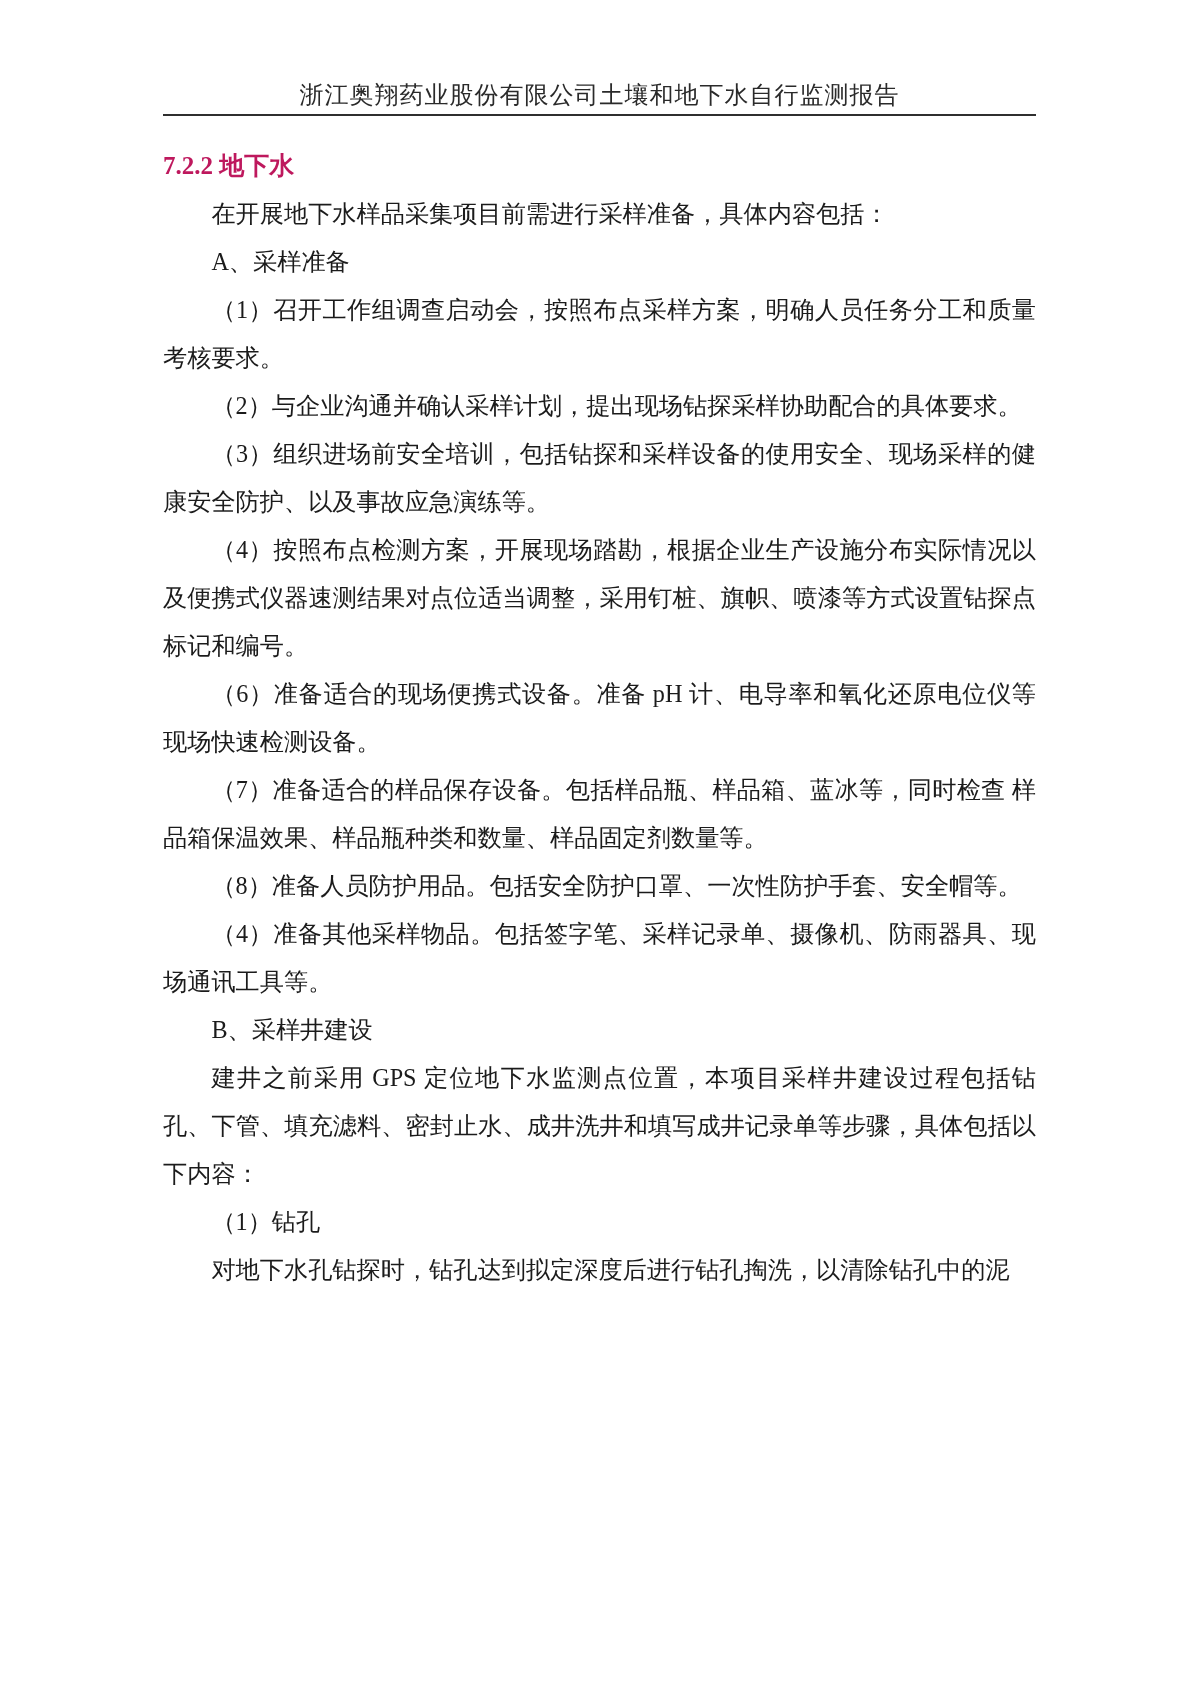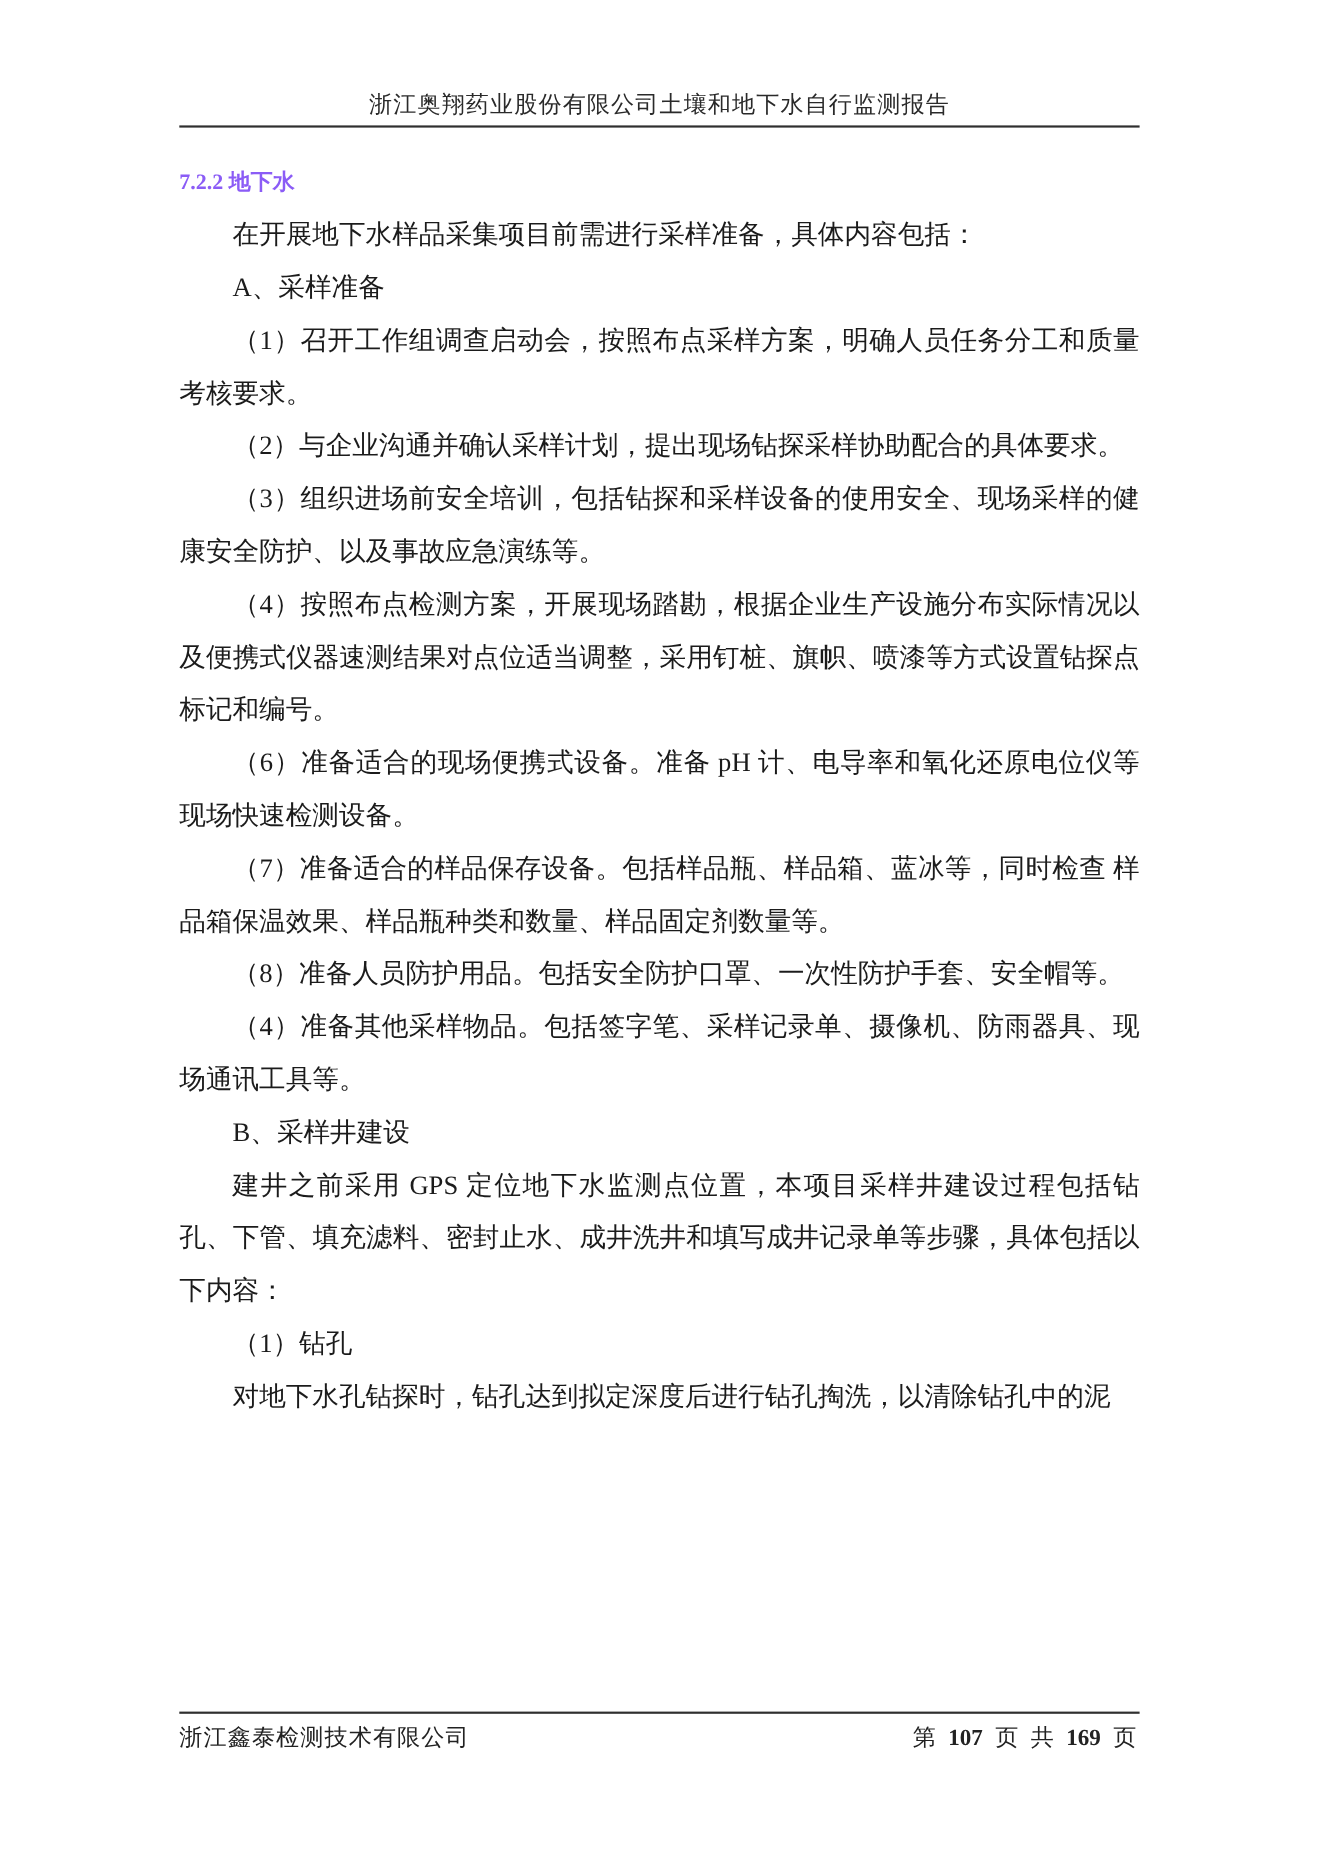--- a/index.html
+++ b/index.html
@@ -20,21 +20,21 @@
   
   .page-header {
     position: absolute;
     top: 0;
     left: 163px;
     width: 873px;
   }
   .header-title {
     padding-top: 80px;
     text-align: center;
-    font-size: 21px;
+    font-size: 24px;
     line-height: 30px;
     letter-spacing: 1px;
     color: #2a2a2a;
   }
   .header-rule {
     margin-top: 4px;
     height: 0;
     border-bottom: 2px solid #2f2f2f;
   }
   
@@ -46,25 +46,25 @@
     font-size: 24.2px;
     line-height: 48px;
     text-align: justify;
   }
   .doc-body p {
     margin: 0;
     text-indent: 2em;
   }
   .doc-body h2 {
     margin: 0;
-    font-size: 20px;
+    font-size: 25px;
     font-weight: bold;
     line-height: 48px;
     text-indent: 0;
-    color: #8b5cf6;
+    color: #be185d;
   }
   
   .page-footer {
     position: absolute;
     top: 1556px;
     left: 163px;
     width: 873px;
   }
   .footer-rule {
     height: 0;
@@ -107,28 +107,14 @@
     <p>（6）准备适合的现场便携式设备。准备 pH 计、电导率和氧化还原电位仪等 现场快速检测设备。</p>
     <p>（7）准备适合的样品保存设备。包括样品瓶、样品箱、蓝冰等，同时检查 样品箱保温效果、样品瓶种类和数量、样品固定剂数量等。</p>
     <p>（8）准备人员防护用品。包括安全防护口罩、一次性防护手套、安全帽等。</p>
     <p>（4）准备其他采样物品。包括签字笔、采样记录单、摄像机、防雨器具、现场通讯工具等。</p>
     <p>B、采样井建设</p>
     <p>建井之前采用 GPS 定位地下水监测点位置，本项目采样井建设过程包括钻孔、下管、填充滤料、密封止水、成井洗井和填写成井记录单等步骤，具体包括以下内容：</p>
     <p>（1）钻孔</p>
     <p>对地下水孔钻探时，钻孔达到拟定深度后进行钻孔掏洗，以清除钻孔中的泥</p>
   </div>
 
-  <div class="page-footer">
-    <div class="footer-rule"></div>
-    <div class="footer-row">
-      <span class="footer-company">浙江鑫泰检测技术有限公司</span>
-      <span class="footer-pages">
-        <span>第</span>
-        <span class="num">107</span>
-        <span>页</span>
-        <span>共</span>
-        <span class="num">169</span>
-        <span>页</span>
-      </span>
-    </div>
-  </div>
 
 </div>
 
 </body></html>

